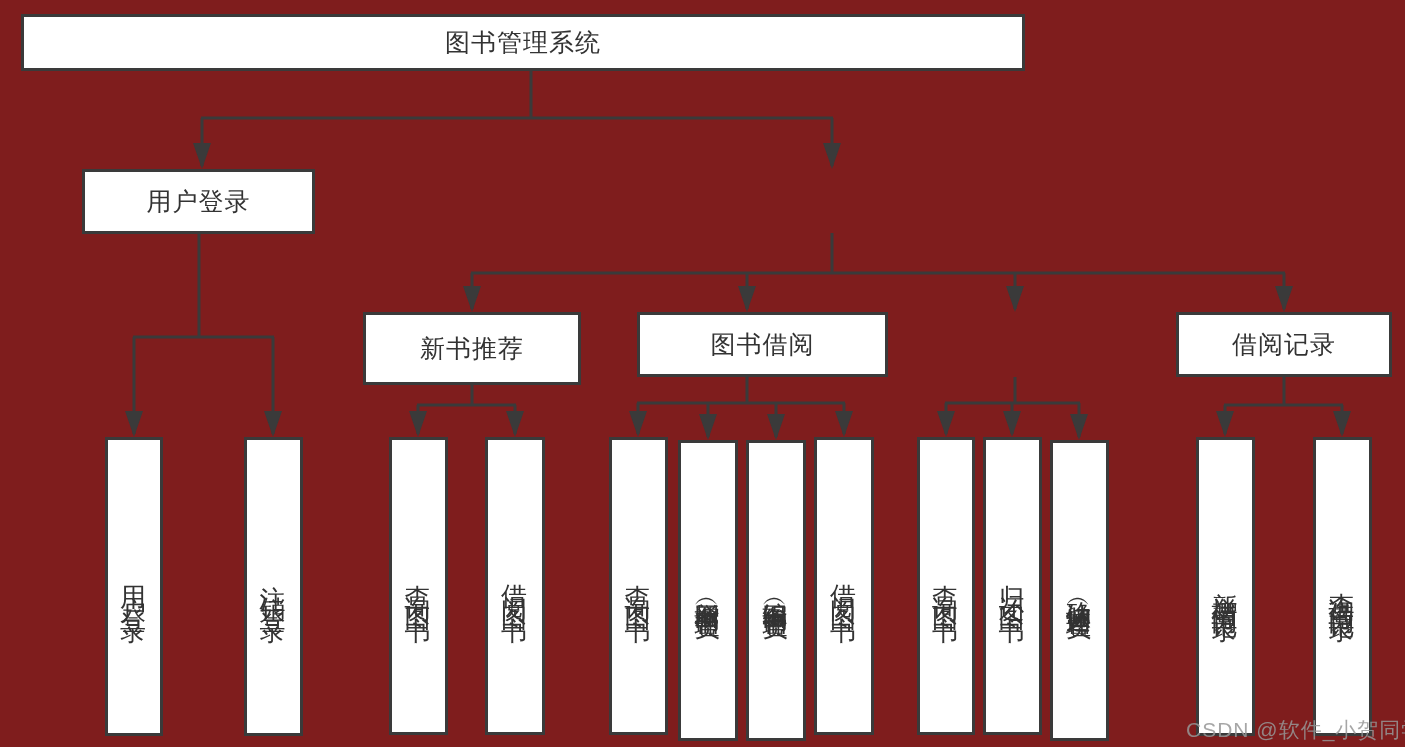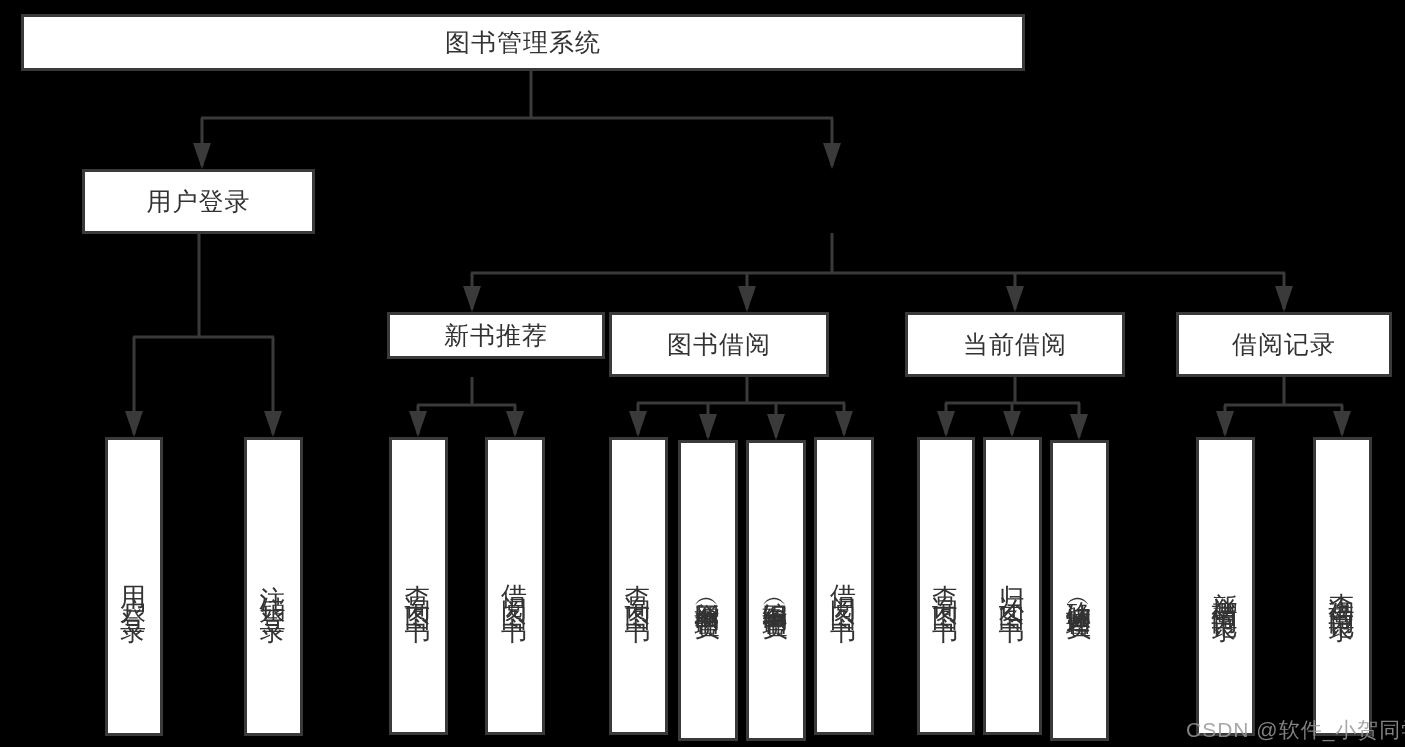--- a/index.html
+++ b/index.html
@@ -1,20 +1,20 @@
 <!DOCTYPE html>
 <html><head>
 <meta charset="utf-8">
 <style>
   html, body { margin: 0; padding: 0; background: #ffffff; }
   .stage {
     position: relative;
     width: 1405px;
     height: 747px;
-    background: #000000;
+    background: #7f1d1d;
     font-family: "Liberation Sans", sans-serif;
     overflow: hidden;
   }
   svg.wires { position: absolute; left: 0; top: 0; z-index: 1; }
   .box {
     position: absolute;
     box-sizing: border-box;
     border: 3px solid #3a3a3a;
     background: #ffffff;
     color: #333333;
@@ -33,22 +33,22 @@
     letter-spacing: 11px;
     white-space: normal;
   }
   .leaf.med { letter-spacing: 5px; }
   .leaf.long { font-size: 25px; letter-spacing: 2px; }
 
   
   .n-root   { left: 21px;  top: 14px;  width: 1004px; height: 57px; }
   .n-user   { left: 82px;  top: 169px; width: 233px;  height: 65px; }
   .n-mgmt   { left: 713px; top: 169px; width: 238px;  height: 65px; }
-  .n-newrec { left: 363px; top: 312px; width: 218px;  height: 47px; margin-left: 24px; }
-  .n-borrow { left: 609px; top: 312px; width: 220px;  height: 65px; }
+  .n-newrec { left: 363px; top: 312px; width: 218px;  height: 73px; }
+  .n-borrow { left: 637px; top: 312px; width: 251px;  height: 65px; }
   .n-cur    { left: 905px; top: 312px; width: 220px;  height: 65px; }
   .n-rec    { left: 1176px;top: 312px; width: 216px;  height: 65px; text-align: right; }
 
   .l-u1 { left: 105px;  top: 437px; width: 58px; height: 299px; }
   .l-u2 { left: 244px;  top: 437px; width: 59px; height: 299px; }
   .l-n1 { left: 389px;  top: 437px; width: 59px; height: 298px; }
   .l-n2 { left: 485px;  top: 437px; width: 60px; height: 298px; }
   .l-b1 { left: 609px;  top: 437px; width: 59px; height: 298px; }
   .l-b2 { left: 678px;  top: 440px; width: 60px; height: 301px; }
   .l-b3 { left: 746px;  top: 440px; width: 60px; height: 301px; }
@@ -129,21 +129,20 @@
       <polygon points="1216,411 1234,411 1225,437" fill="#3a3a3a"></polygon>
       <polygon points="1333,411 1351,411 1342,437" fill="#3a3a3a"></polygon>
     </svg>
 
   <div class="box n-root">图书管理系统</div>
 
   <div class="box n-user">用户登录</div>
 
   <div class="box n-newrec">新书推荐</div>
   <div class="box n-borrow">图书借阅</div>
-  <div class="box n-cur">当前借阅</div>
   <div class="box n-rec">借阅记录</div>
 
   <div class="box leaf l-u1">用户登录</div>
   <div class="box leaf l-u2">注销登录</div>
 
   <div class="box leaf l-n1">查询图书</div>
   <div class="box leaf l-n2">借阅图书</div>
 
   <div class="box leaf l-b1">查询图书</div>
   <div class="box leaf long l-b2">新增图书（管理员）</div>

